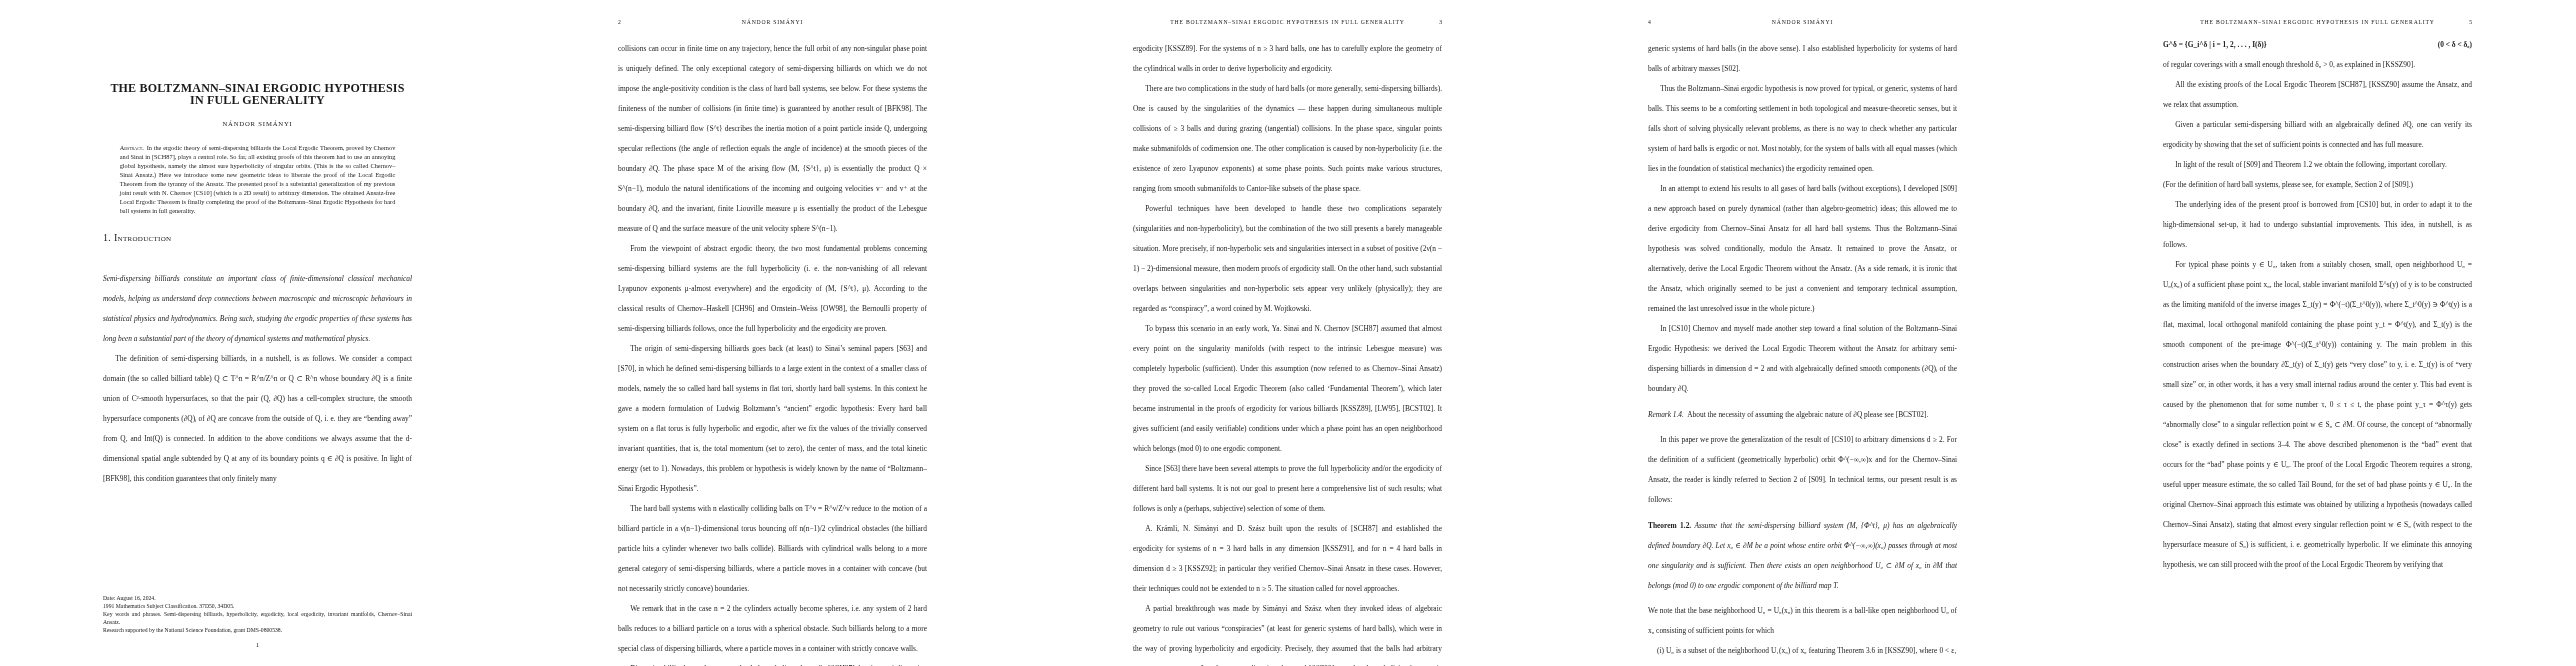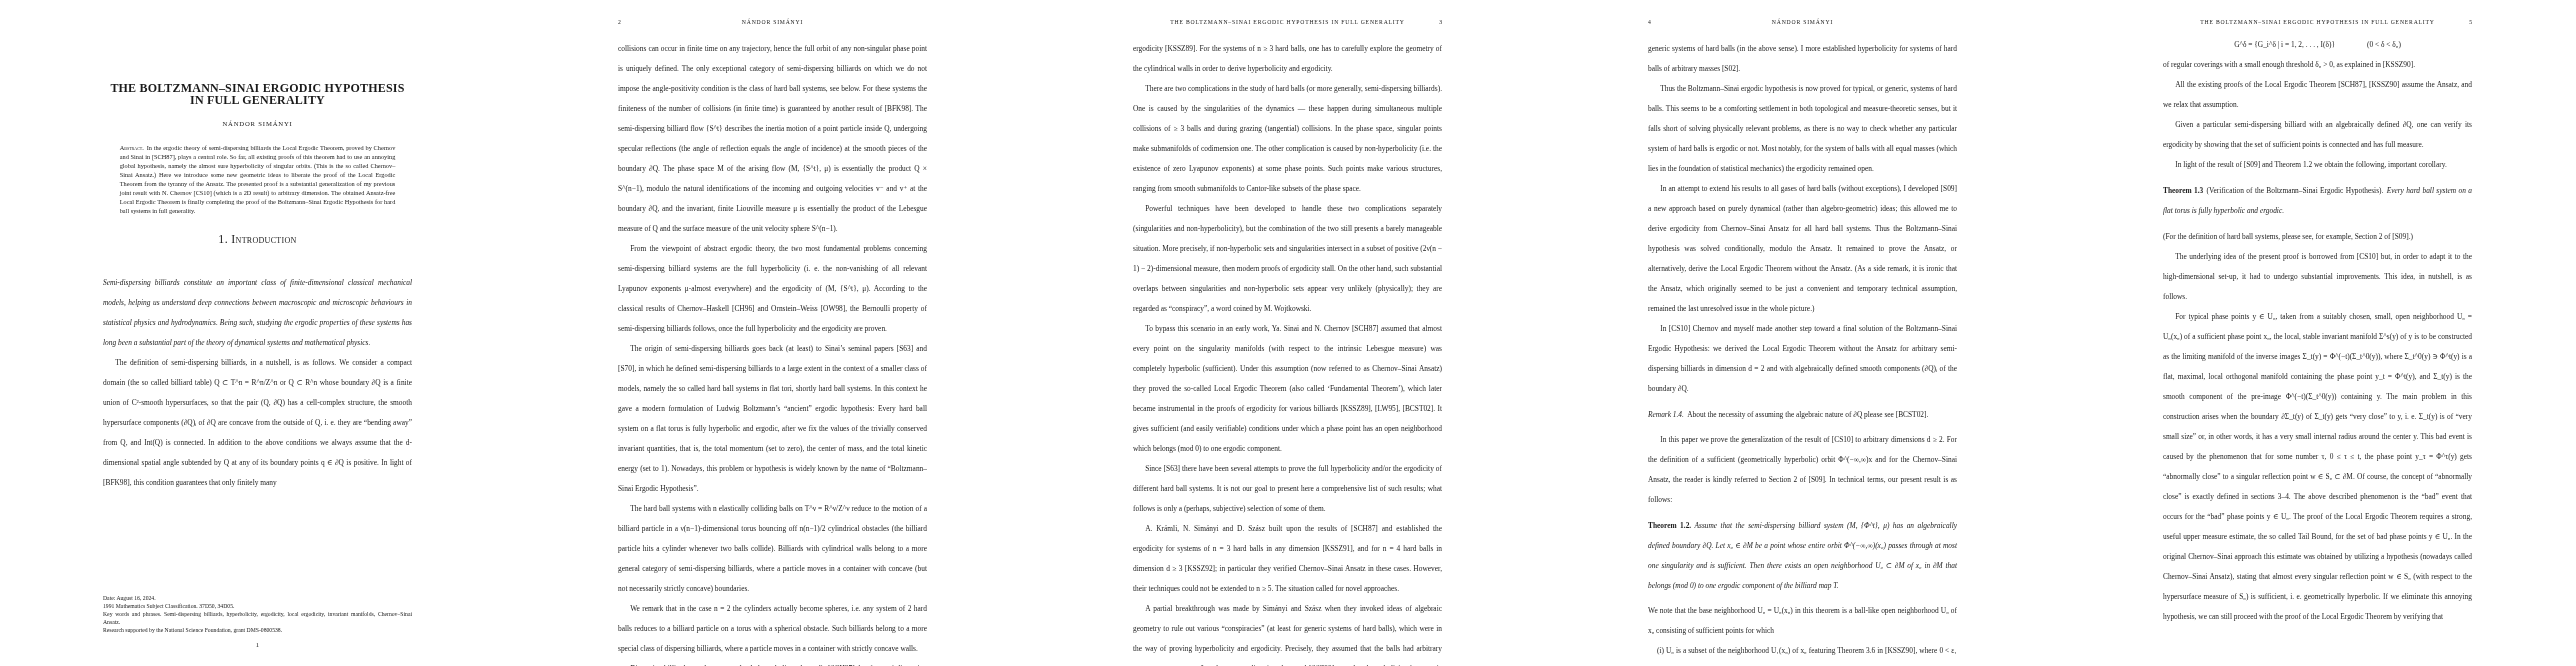--- a/index.html
+++ b/index.html
@@ -53,46 +53,47 @@
   }
   .indent{text-indent:12.2px;}
   .item{padding-left:9px;font-family:Liberation Serif, serif;}
   .thm{margin:5.6px 0;}
   .thm-label{font-weight:bold;margin-right:3.3px;}
   .thm-paren{margin-right:3.3px;}
   .thm-body{font-style:italic;}
   .remark{margin:5.6px 0;}
   .remark-label{font-style:italic;margin-right:3.3px;}
   .equation{
-    display:flex;justify-content:center;align-items:baseline;gap:32px;
+    display:flex;justify-content:space-between;align-items:baseline;gap:32px;
     font-size:7.4px;line-height:12px;
     margin:1.1px 0 4.4px 0;
+    font-weight:bold;
   }
   
   .p1-title{
     margin-top:82px;
     text-align:center;
     font-weight:bold;
     font-size:12px;line-height:12.2px;
     letter-spacing:0.2px;
   }
   .p1-author{
     margin-top:13.3px;text-align:center;
     font-size:6.7px;letter-spacing:0.8px;
   }
   .p1-abstract{
     margin:16.7px 16.7px 0 16.7px;
     font-size:6.3px;line-height:9px;
     text-align:justify;
   }
   .abs-label{font-variant:small-caps;margin-right:2.8px;}
   .p1-sechead{
-    margin-top:16.7px;text-align:center;
+    margin-top:16.7px;text-align:left;
     font-variant:small-caps;
-    font-size:12px;letter-spacing:0.3px;
+    font-size:10px;letter-spacing:0.3px;
   }
   .p1-first{margin-top:26px;font-style:italic;}
   .footnotes{
     position:absolute;left:103px;right:103px;bottom:33px;
     font-size:5.7px;line-height:8px;
     text-align:justify;
   }
   .pagenum-bottom{
     position:absolute;left:0;right:0;bottom:19px;
     text-align:center;font-size:6.7px;
@@ -158,21 +159,21 @@
         <p class="para indent">A partial breakthrough was made by Simányi and Szász when they invoked ideas of algebraic geometry to rule out various “conspiracies” (at least for generic systems of hard balls), which were in the way of proving hyperbolicity and ergodicity. Precisely, they assumed that the balls had arbitrary masses m₁, . . . , mₙ (but the same radius r) and proved [SSZ99] complete hyperbolicity for generic vectors of “external parameters” (m₁, . . . , mₙ, r); the latter needed to avoid some exceptional submanifolds of codimension one in R^(n+1), which remained unspecified and unknown. Later in [S03] and [S04] I used the same approach to prove Chernov–Sinai Ansatz and ergodicity for</p>
       </div>
     </section>
 
     <section class="page">
       <header class="runhead">
         <span class="rh-side rh-left">4</span>
         <span>NÁNDOR SIMÁNYI</span>
       </header>
       <div class="pagebody">
-        <p class="para">generic systems of hard balls (in the above sense). I more established hyperbolicity for systems of hard balls of arbitrary masses [S02].</p>
+        <p class="para">generic systems of hard balls (in the above sense). I also established hyperbolicity for systems of hard balls of arbitrary masses [S02].</p>
         <p class="para indent">Thus the Boltzmann–Sinai ergodic hypothesis is now proved for typical, or generic, systems of hard balls. This seems to be a comforting settlement in both topological and measure-theoretic senses, but it falls short of solving physically relevant problems, as there is no way to check whether any particular system of hard balls is ergodic or not. Most notably, for the system of balls with all equal masses (which lies in the foundation of statistical mechanics) the ergodicity remained open.</p>
         <p class="para indent">In an attempt to extend his results to all gases of hard balls (without exceptions), I developed [S09] a new approach based on purely dynamical (rather than algebro-geometric) ideas; this allowed me to derive ergodicity from Chernov–Sinai Ansatz for all hard ball systems. Thus the Boltzmann–Sinai hypothesis was solved conditionally, modulo the Ansatz. It remained to prove the Ansatz, or alternatively, derive the Local Ergodic Theorem without the Ansatz. (As a side remark, it is ironic that the Ansatz, which originally seemed to be just a convenient and temporary technical assumption, remained the last unresolved issue in the whole picture.)</p>
         <p class="para indent">In [CS10] Chernov and myself made another step toward a final solution of the Boltzmann–Sinai Ergodic Hypothesis: we derived the Local Ergodic Theorem without the Ansatz for arbitrary semi-dispersing billiards in dimension d = 2 and with algebraically defined smooth components (∂Q)ᵢ of the boundary ∂Q.</p>
         <p class="para remark">
           <span class="remark-label">Remark 1.4.</span><span>About the necessity of assuming the algebraic nature of ∂Q please see [BCST02].</span>
         </p>
         <p class="para indent">In this paper we prove the generalization of the result of [CS10] to arbitrary dimensions d ≥ 2. For the definition of a sufficient (geometrically hyperbolic) orbit Φ^(−∞,∞)x and for the Chernov–Sinai Ansatz, the reader is kindly referred to Section 2 of [S09]. In technical terms, our present result is as follows:</p>
         <p class="para thm">
           <span class="thm-label">Theorem 1.2.</span><span class="thm-body">Assume that the semi-dispersing billiard system (M, {Φ^t}, μ) has an algebraically defined boundary ∂Q. Let x₀ ∈ ∂M be a point whose entire orbit Φ^(−∞,∞)(x₀) passes through at most one singularity and is sufficient. Then there exists an open neighborhood U₀ ⊂ ∂M of x₀ in ∂M that belongs (mod 0) to one ergodic component of the billiard map T.</span>
         </p>
@@ -189,23 +190,20 @@
       </header>
       <div class="pagebody">
         <div class="equation">
           <span>G^δ = {G_i^δ | i = 1, 2, . . . , I(δ)}</span>
           <span>(0 &lt; δ &lt; δ₀)</span>
         </div>
         <p class="para">of regular coverings with a small enough threshold δ₀ &gt; 0, as explained in [KSSZ90].</p>
         <p class="para indent">All the existing proofs of the Local Ergodic Theorem [SCH87], [KSSZ90] assume the Ansatz, and we relax that assumption.</p>
         <p class="para indent">Given a particular semi-dispersing billiard with an algebraically defined ∂Q, one can verify its ergodicity by showing that the set of sufficient points is connected and has full measure.</p>
         <p class="para indent">In light of the result of [S09] and Theorem 1.2 we obtain the following, important corollary.</p>
-        <p class="para thm">
-          <span class="thm-label">Theorem 1.3</span><span class="thm-paren">(Verification of the Boltzmann–Sinai Ergodic Hypothesis).</span><span class="thm-body">Every hard ball system on a flat torus is fully hyperbolic and ergodic.</span>
-        </p>
         <p class="para">(For the definition of hard ball systems, please see, for example, Section 2 of [S09].)</p>
         <p class="para indent">The underlying idea of the present proof is borrowed from [CS10] but, in order to adapt it to the high-dimensional set-up, it had to undergo substantial improvements. This idea, in nutshell, is as follows.</p>
         <p class="para indent">For typical phase points y ∈ U₀, taken from a suitably chosen, small, open neighborhood U₀ = U₀(x₀) of a sufficient phase point x₀, the local, stable invariant manifold Σ^s(y) of y is to be constructed as the limiting manifold of the inverse images Σ_t(y) = Φ^(−t)(Σ_t^0(y)), where Σ_t^0(y) ∋ Φ^t(y) is a flat, maximal, local orthogonal manifold containing the phase point y_t = Φ^t(y), and Σ_t(y) is the smooth component of the pre-image Φ^(−t)(Σ_t^0(y)) containing y. The main problem in this construction arises when the boundary ∂Σ_t(y) of Σ_t(y) gets “very close” to y, i. e. Σ_t(y) is of “very small size” or, in other words, it has a very small internal radius around the center y. This bad event is caused by the phenomenon that for some number τ, 0 ≤ τ ≤ t, the phase point y_τ = Φ^τ(y) gets “abnormally close” to a singular reflection point w ∈ S₀ ⊂ ∂M. Of course, the concept of “abnormally close” is exactly defined in sections 3–4. The above described phenomenon is the “bad” event that occurs for the “bad” phase points y ∈ U₀. The proof of the Local Ergodic Theorem requires a strong, useful upper measure estimate, the so called Tail Bound, for the set of bad phase points y ∈ U₀. In the original Chernov–Sinai approach this estimate was obtained by utilizing a hypothesis (nowadays called Chernov–Sinai Ansatz), stating that almost every singular reflection point w ∈ S₀ (with respect to the hypersurface measure of S₀) is sufficient, i. e. geometrically hyperbolic. If we eliminate this annoying hypothesis, we can still proceed with the proof of the Local Ergodic Theorem by verifying that</p>
       </div>
     </section>
 
   </div>
 </div>
 
 

